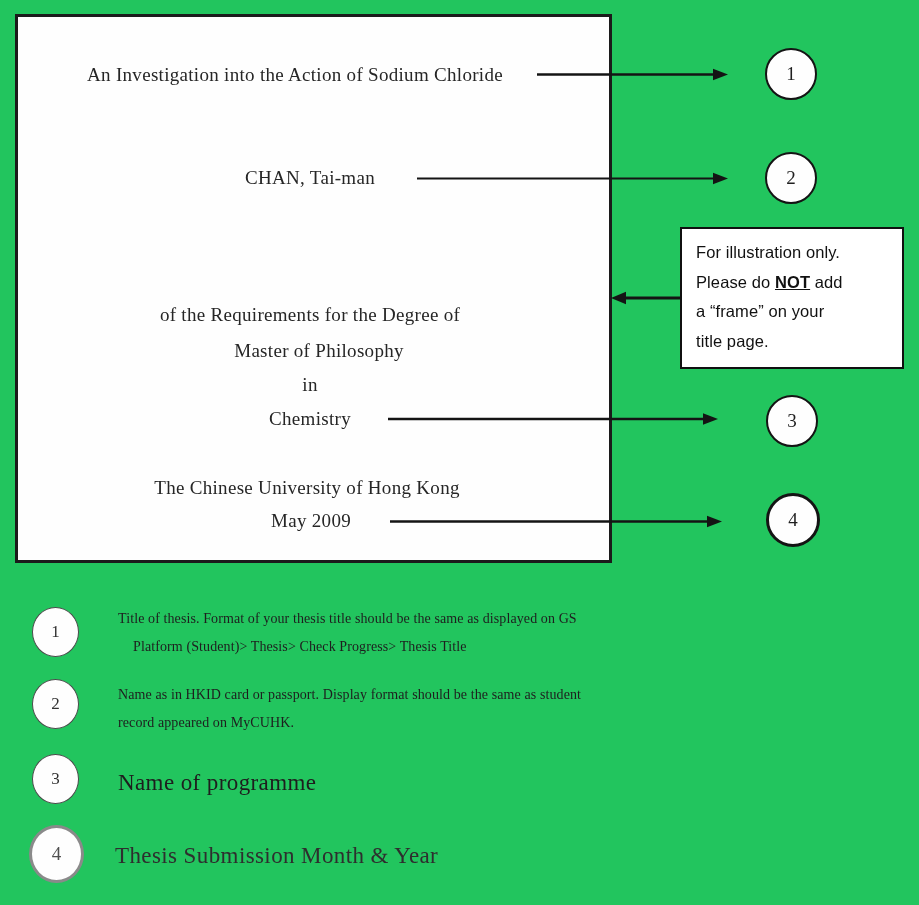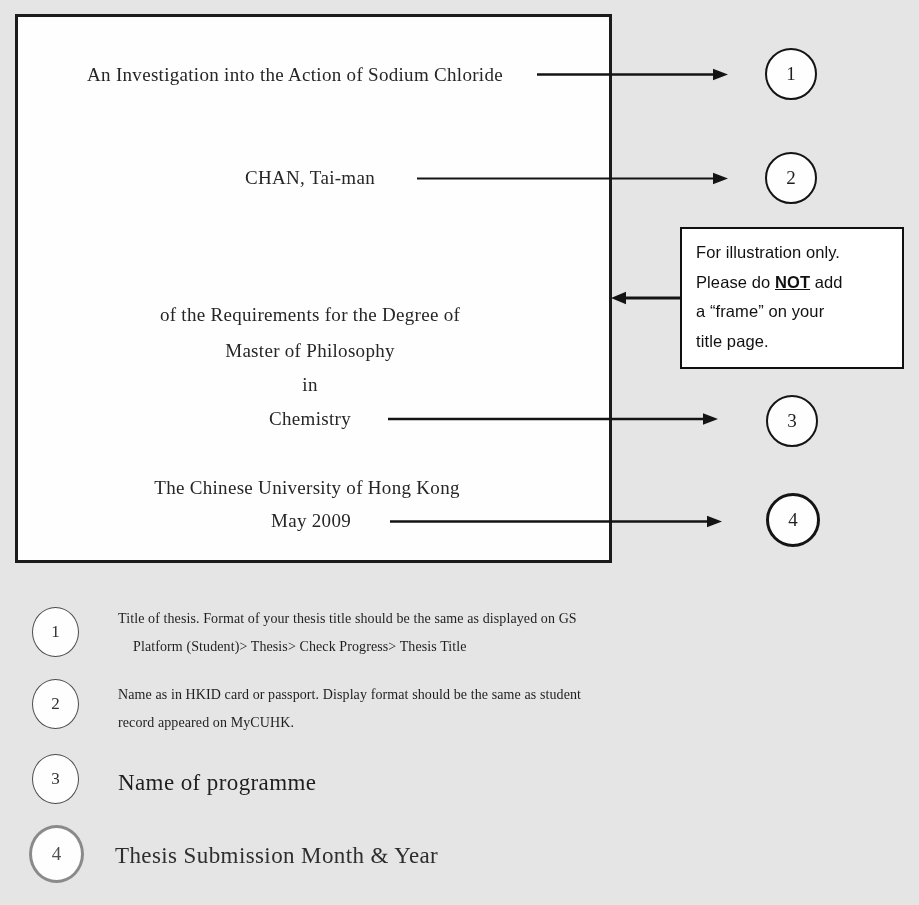--- a/index.html
+++ b/index.html
@@ -1,20 +1,20 @@
 <!DOCTYPE html>
 <html><head>
 <meta charset="utf-8">
 <style>
   html, body { margin: 0; padding: 0; background: #ffffff; }
   .page {
     position: relative;
     width: 919px;
     height: 905px;
-    background: #e5e5e5;
+    background: #22c55e;
     font-family: "Liberation Serif", serif;
     color: #222222;
     overflow: hidden;
   }
   
   .frame {
     position: absolute;
     left: 15px; top: 14px;
     width: 597px; height: 549px;
     border: 3px solid #1b1b1b;
@@ -111,21 +111,21 @@
 </head>
 <body>
 
 <div class="page">
 
   <div class="frame"></div>
 
   <div class="tp-line" style="left:295px; top:75px;">An Investigation into the Action of Sodium Chloride</div>
   <div class="tp-line" style="left:310px; top:178px;">CHAN, Tai-man</div>
   <div class="tp-line" style="left:310px; top:315px;">of the Requirements for the Degree of</div>
-  <div class="tp-line" style="left:310px; top:351px;">Master of Philosophy</div>
+  <div class="tp-line" style="left:319px; top:351px;">Master of Philosophy</div>
   <div class="tp-line" style="left:310px; top:385px;">in</div>
   <div class="tp-line" style="left:310px; top:419px;">Chemistry</div>
   <div class="tp-line" style="left:307px; top:488px;">The Chinese University of Hong Kong</div>
   <div class="tp-line" style="left:311px; top:521px;">May 2009</div>
 
   <svg class="arrows" viewBox="0 0 919 905">
     <g>
       <line x1="537" y1="74.5" x2="714" y2="74.5" stroke-width="2.6"></line>
       <polygon points="713,68.8 728,74.5 713,80.2"></polygon>
     </g>

